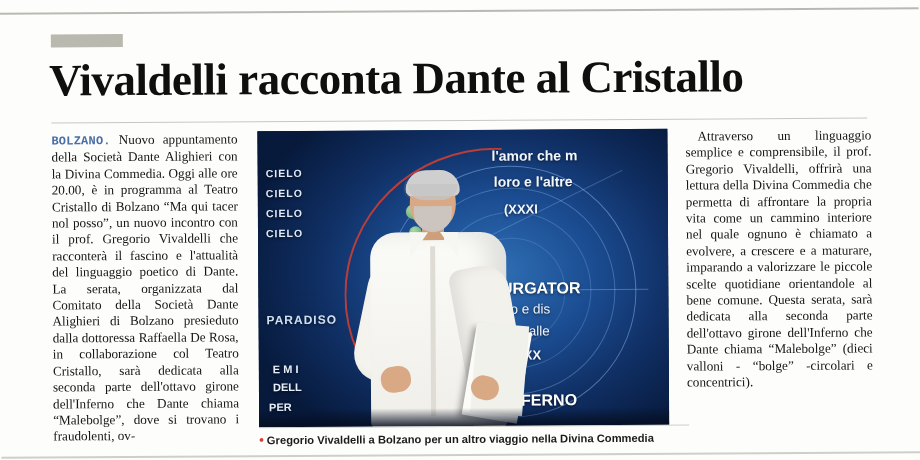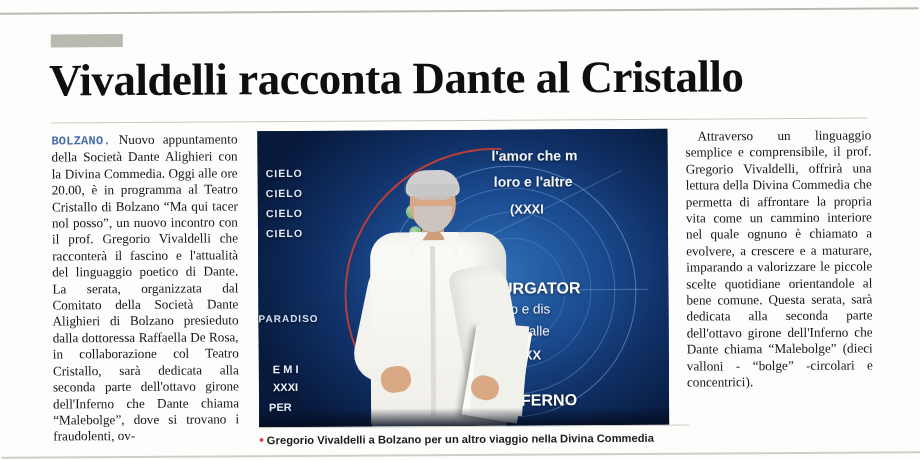--- a/index.html
+++ b/index.html
@@ -192,28 +192,28 @@
     text-shadow: 0 1px 3px rgba(0,0,0,0.6);
     white-space: nowrap;
   }
   .t-cielo {
     left: 8px; font-size: 10.5px; letter-spacing: 1px; color: #dfe9f7; text-align: right;
   }
   .c1 { top: 36px; }
   .c2 { top: 56px; }
   .c3 { top: 76px; }
   .c4 { top: 96px; }
-  .t-paradiso { left: 0; top: 182px; font-size: 10px; letter-spacing: 1px; color: #cfe0f5; }
+  .t-paradiso { left: 8px; top: 182px; font-size: 12px; letter-spacing: 1px; color: #cfe0f5; }
   .t-emi { left: 14px; top: 232px; font-size: 11px; color: #e7eefb; }
   .t-dell { left: 14px; top: 250px; font-size: 11px; color: #e7eefb; }
   .t-per { left: 10px; top: 270px; font-size: 11px; color: #e7eefb; }
 
   .t-amor { left: 214px; top: 18px; font-size: 14px; color: #f2f6fd; margin-left: 20px; }
   .t-sole { left: 236px; top: 44px; font-size: 14px; color: #f2f6fd; }
-  .t-xxxi { left: 252px; top: 72px; font-size: 13px; color: #f2f6fd; }
+  .t-xxxi { left: 246px; top: 72px; font-size: 13px; color: #f2f6fd; }
 
   .t-purg { left: 232px; top: 150px; font-size: 16px; color: #ffffff; }
   .t-puro { left: 228px; top: 172px; font-size: 13.5px; color: #eef3fc; font-weight: normal; }
   .t-salire { left: 234px; top: 194px; font-size: 13.5px; color: #eef3fc; font-weight: normal; }
   .t-xxx2 { left: 252px; top: 218px; font-size: 13px; color: #f2f6fd; }
   .t-inferno { left: 246px; top: 262px; font-size: 16px; color: #ffffff; }
 
   .arrow {
     position: absolute;
     height: 0; width: 0;
@@ -383,21 +383,21 @@
           <div class="bub bub2"></div>
           <div class="bub bub3"></div>
           <div class="bub bub4"></div>
 
           <div class="slide-text t-cielo c1">CIELO</div>
           <div class="slide-text t-cielo c2">CIELO</div>
           <div class="slide-text t-cielo c3">CIELO</div>
           <div class="slide-text t-cielo c4">CIELO</div>
           <div class="slide-text t-paradiso">PARADISO</div>
           <div class="slide-text t-emi">E M I</div>
-          <div class="slide-text t-dell">XXXI</div>
+          <div class="slide-text t-dell">DELL</div>
           <div class="slide-text t-per">PER</div>
 
           <div class="slide-text t-amor">l'amor che m</div>
           <div class="slide-text t-sole">loro e l'altre</div>
           <div class="slide-text t-xxxi">(XXXI</div>
 
           <div class="arrow-line a1-line"></div>
           <div class="arrow a1"></div>
           <div class="slide-text t-purg">PURGATOR</div>
           <div class="slide-text t-puro">“puro e dis</div>

